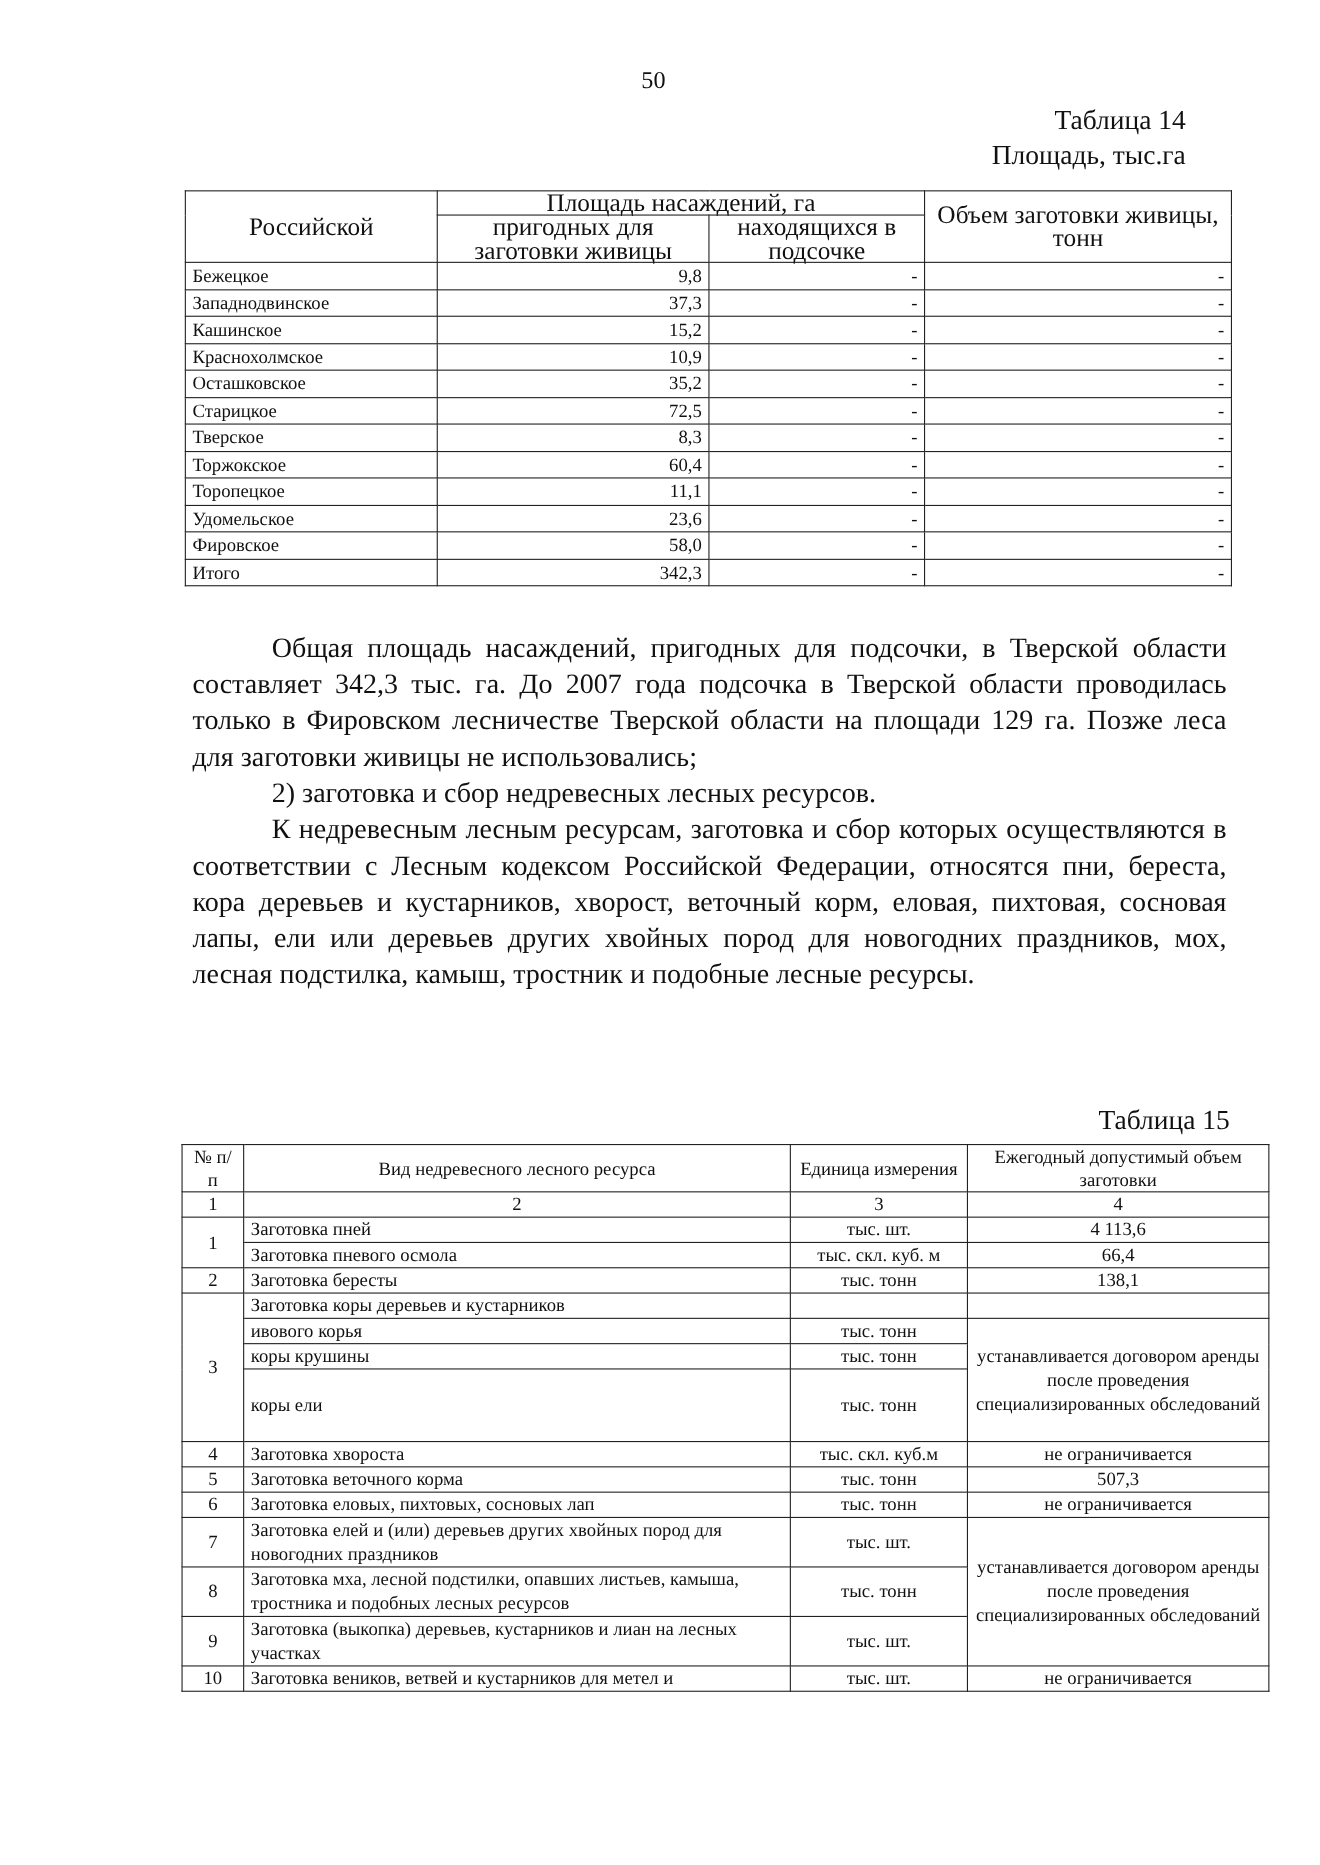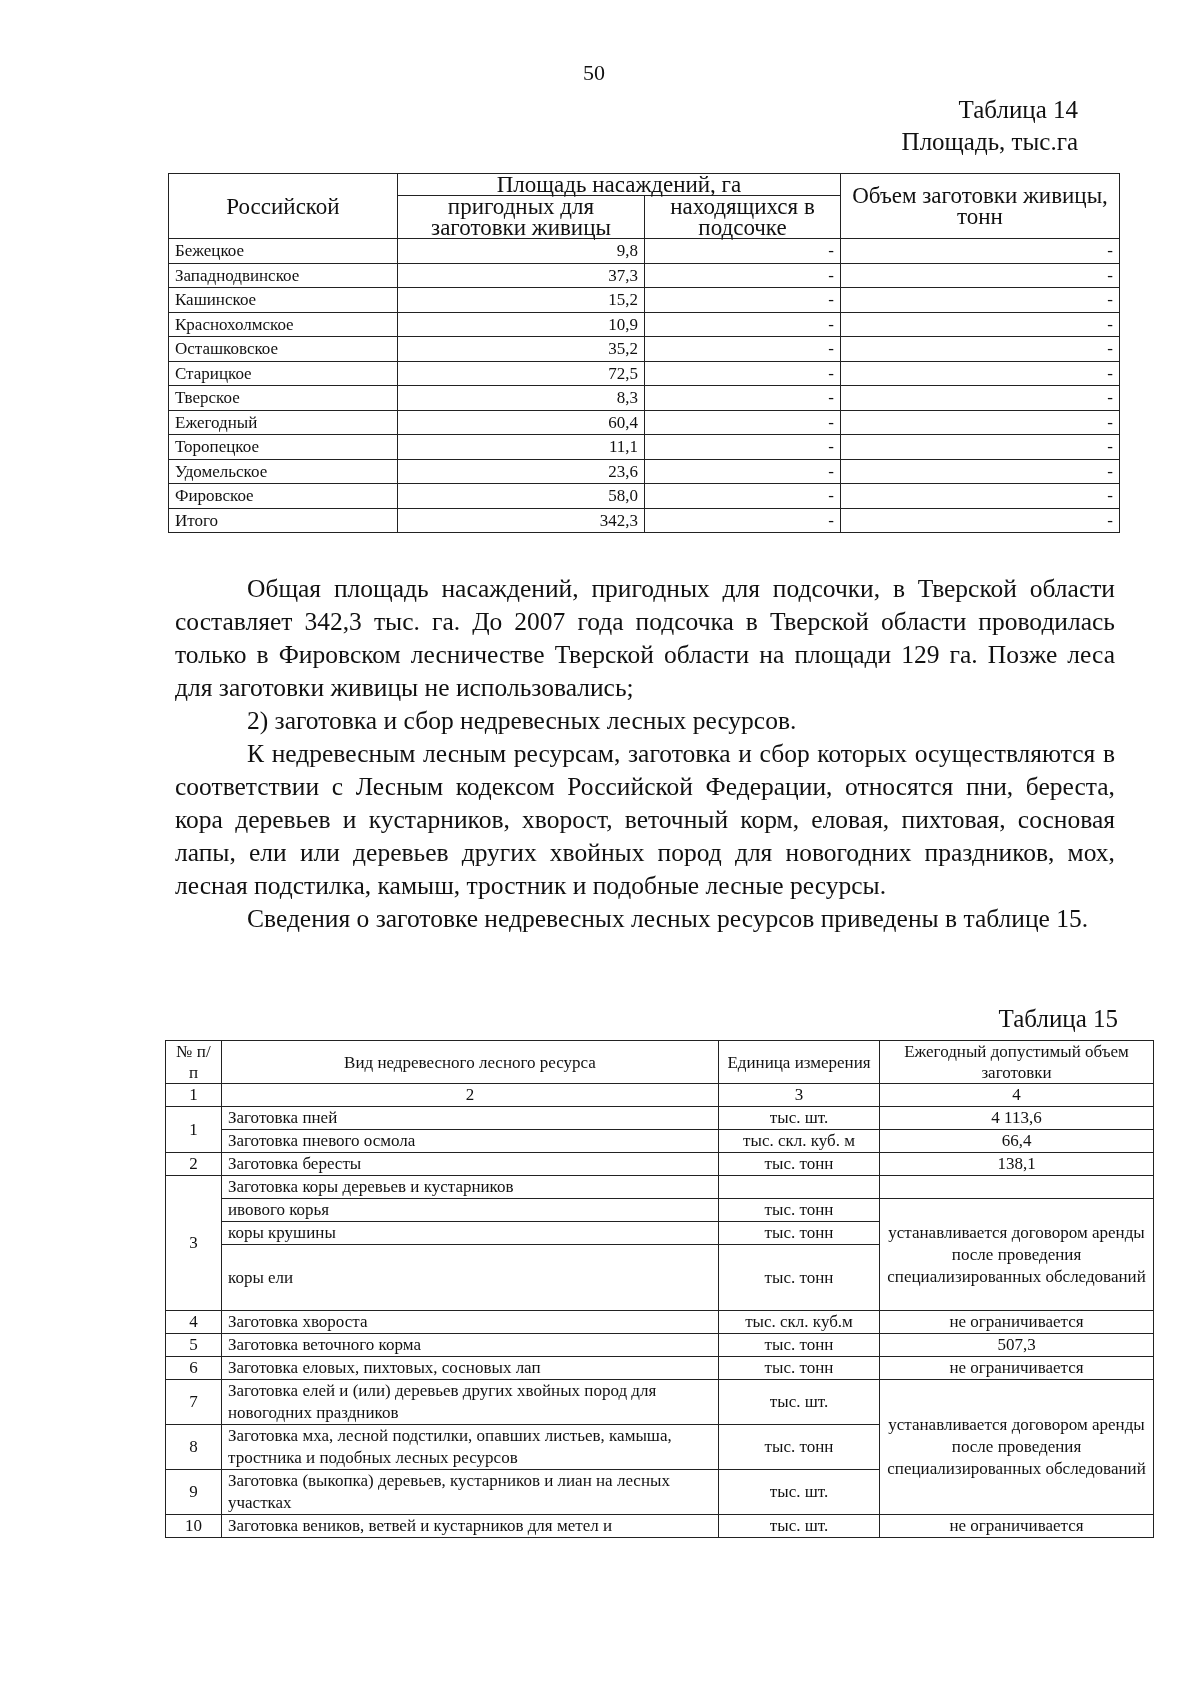--- a/index.html
+++ b/index.html
@@ -85,21 +85,21 @@
         <td class="c">-</td>
         <td class="c">-</td>
       </tr>
       <tr>
         <td class="name">Тверское</td>
         <td class="c">8,3</td>
         <td class="c">-</td>
         <td class="c">-</td>
       </tr>
       <tr>
-        <td class="name">Ежегодный</td>
+        <td class="name">Торжокское</td>
         <td class="c">60,4</td>
         <td class="c">-</td>
         <td class="c">-</td>
       </tr>
       <tr>
         <td class="name">Торопецкое</td>
         <td class="c">11,1</td>
         <td class="c">-</td>
         <td class="c">-</td>
       </tr>
@@ -121,21 +121,20 @@
         <td class="c">-</td>
         <td class="c">-</td>
       </tr>
     </tbody>
 </table>
 
 <div class="para" style="top:572px;">
   <p class="indent">Общая площадь насаждений, пригодных для подсочки, в Тверской области составляет 342,3 тыс. га. До 2007 года подсочка в Тверской области проводилась только в Фировском лесничестве Тверской области на площади 129 га. Позже леса для заготовки живицы не использовались;</p>
   <p class="indent" style="text-align:left">2) заготовка и сбор недревесных лесных ресурсов.</p>
   <p class="indent">К недревесным лесным ресурсам, заготовка и сбор которых осуществляются в соответствии с Лесным кодексом Российской Федерации, относятся пни, береста, кора деревьев и кустарников, хворост, веточный корм, еловая, пихтовая, сосновая лапы, ели или деревьев других хвойных пород для новогодних праздников, мох, лесная подстилка, камыш, тростник и подобные лесные ресурсы.</p>
-  <p class="indent">Сведения о заготовке недревесных лесных ресурсов приведены в таблице 15.</p>
 </div>
 
 <div class="right-cap" style="top:1005px;right:82px;">Таблица 15</div>
 
 <table id="t15">
   <colgroup>
       <col style="width:56px">
       <col style="width:497px">
       <col style="width:161px">
       <col>

